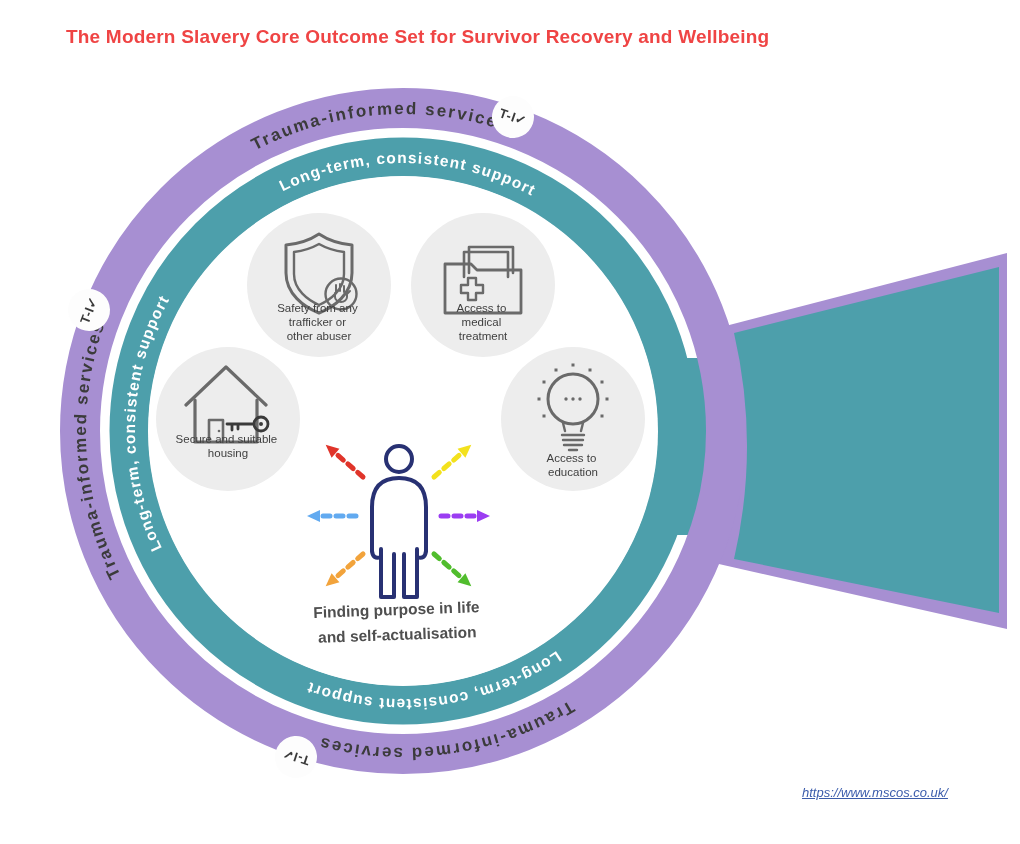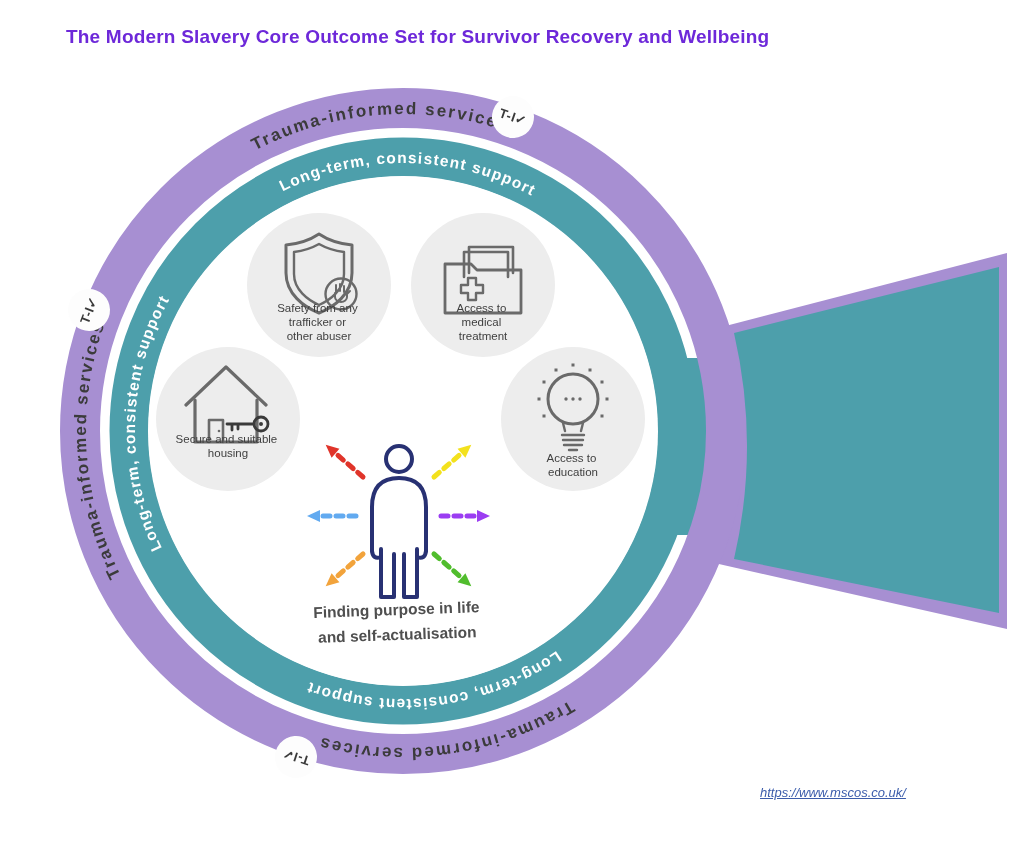--- a/index.html
+++ b/index.html
@@ -1,19 +1,19 @@
 <!DOCTYPE html>
 <html><head>
 <meta charset="utf-8">
 <style>
   html,body{margin:0;padding:0;background:#ffffff;}
   body{width:1020px;height:844px;position:relative;font-family:"Liberation Sans",sans-serif;overflow:hidden;}
-  .title{position:absolute;left:66px;top:26px;width:800px;font-size:19px;font-weight:bold;color:#6d28d9;letter-spacing:0.2px;}
+  .title{position:absolute;left:66px;top:26px;width:800px;font-size:19px;font-weight:bold;color:#ef4444;letter-spacing:0.2px;}
   .diagram{position:absolute;left:0;top:0;width:1020px;height:844px;}
-  .footer-link{position:absolute;left:760px;top:785px;width:230px;text-align:left;font-size:13px;font-style:italic;color:#3b5cab;}
+  .footer-link{position:absolute;left:760px;top:785px;width:230px;text-align:center;font-size:13px;font-style:italic;color:#3b5cab;}
   .footer-link a{color:#3b5cab;text-decoration:underline;}
   text{font-family:"Liberation Sans",sans-serif;}
   .ring-label-outer{font-size:17px;font-weight:bold;fill:#3b3b3b;letter-spacing:2px;}
   .ring-label-inner{font-size:15.5px;font-weight:bold;fill:#ffffff;letter-spacing:1.2px;}
   .badge-text{font-size:13px;font-weight:bold;fill:#3a3a3a;letter-spacing:0.5px;}
   .outcome-label{font-size:11.5px;fill:#3f3f3f;}
   .caption{font-size:15.5px;font-weight:bold;fill:#4f4f4f;}
   .icon-stroke{stroke:#6a6a6a;fill:none;stroke-linecap:round;stroke-linejoin:round;}
   .person-stroke{stroke:#283173;fill:none;stroke-linecap:round;stroke-linejoin:round;stroke-width:4;}
 </style>

